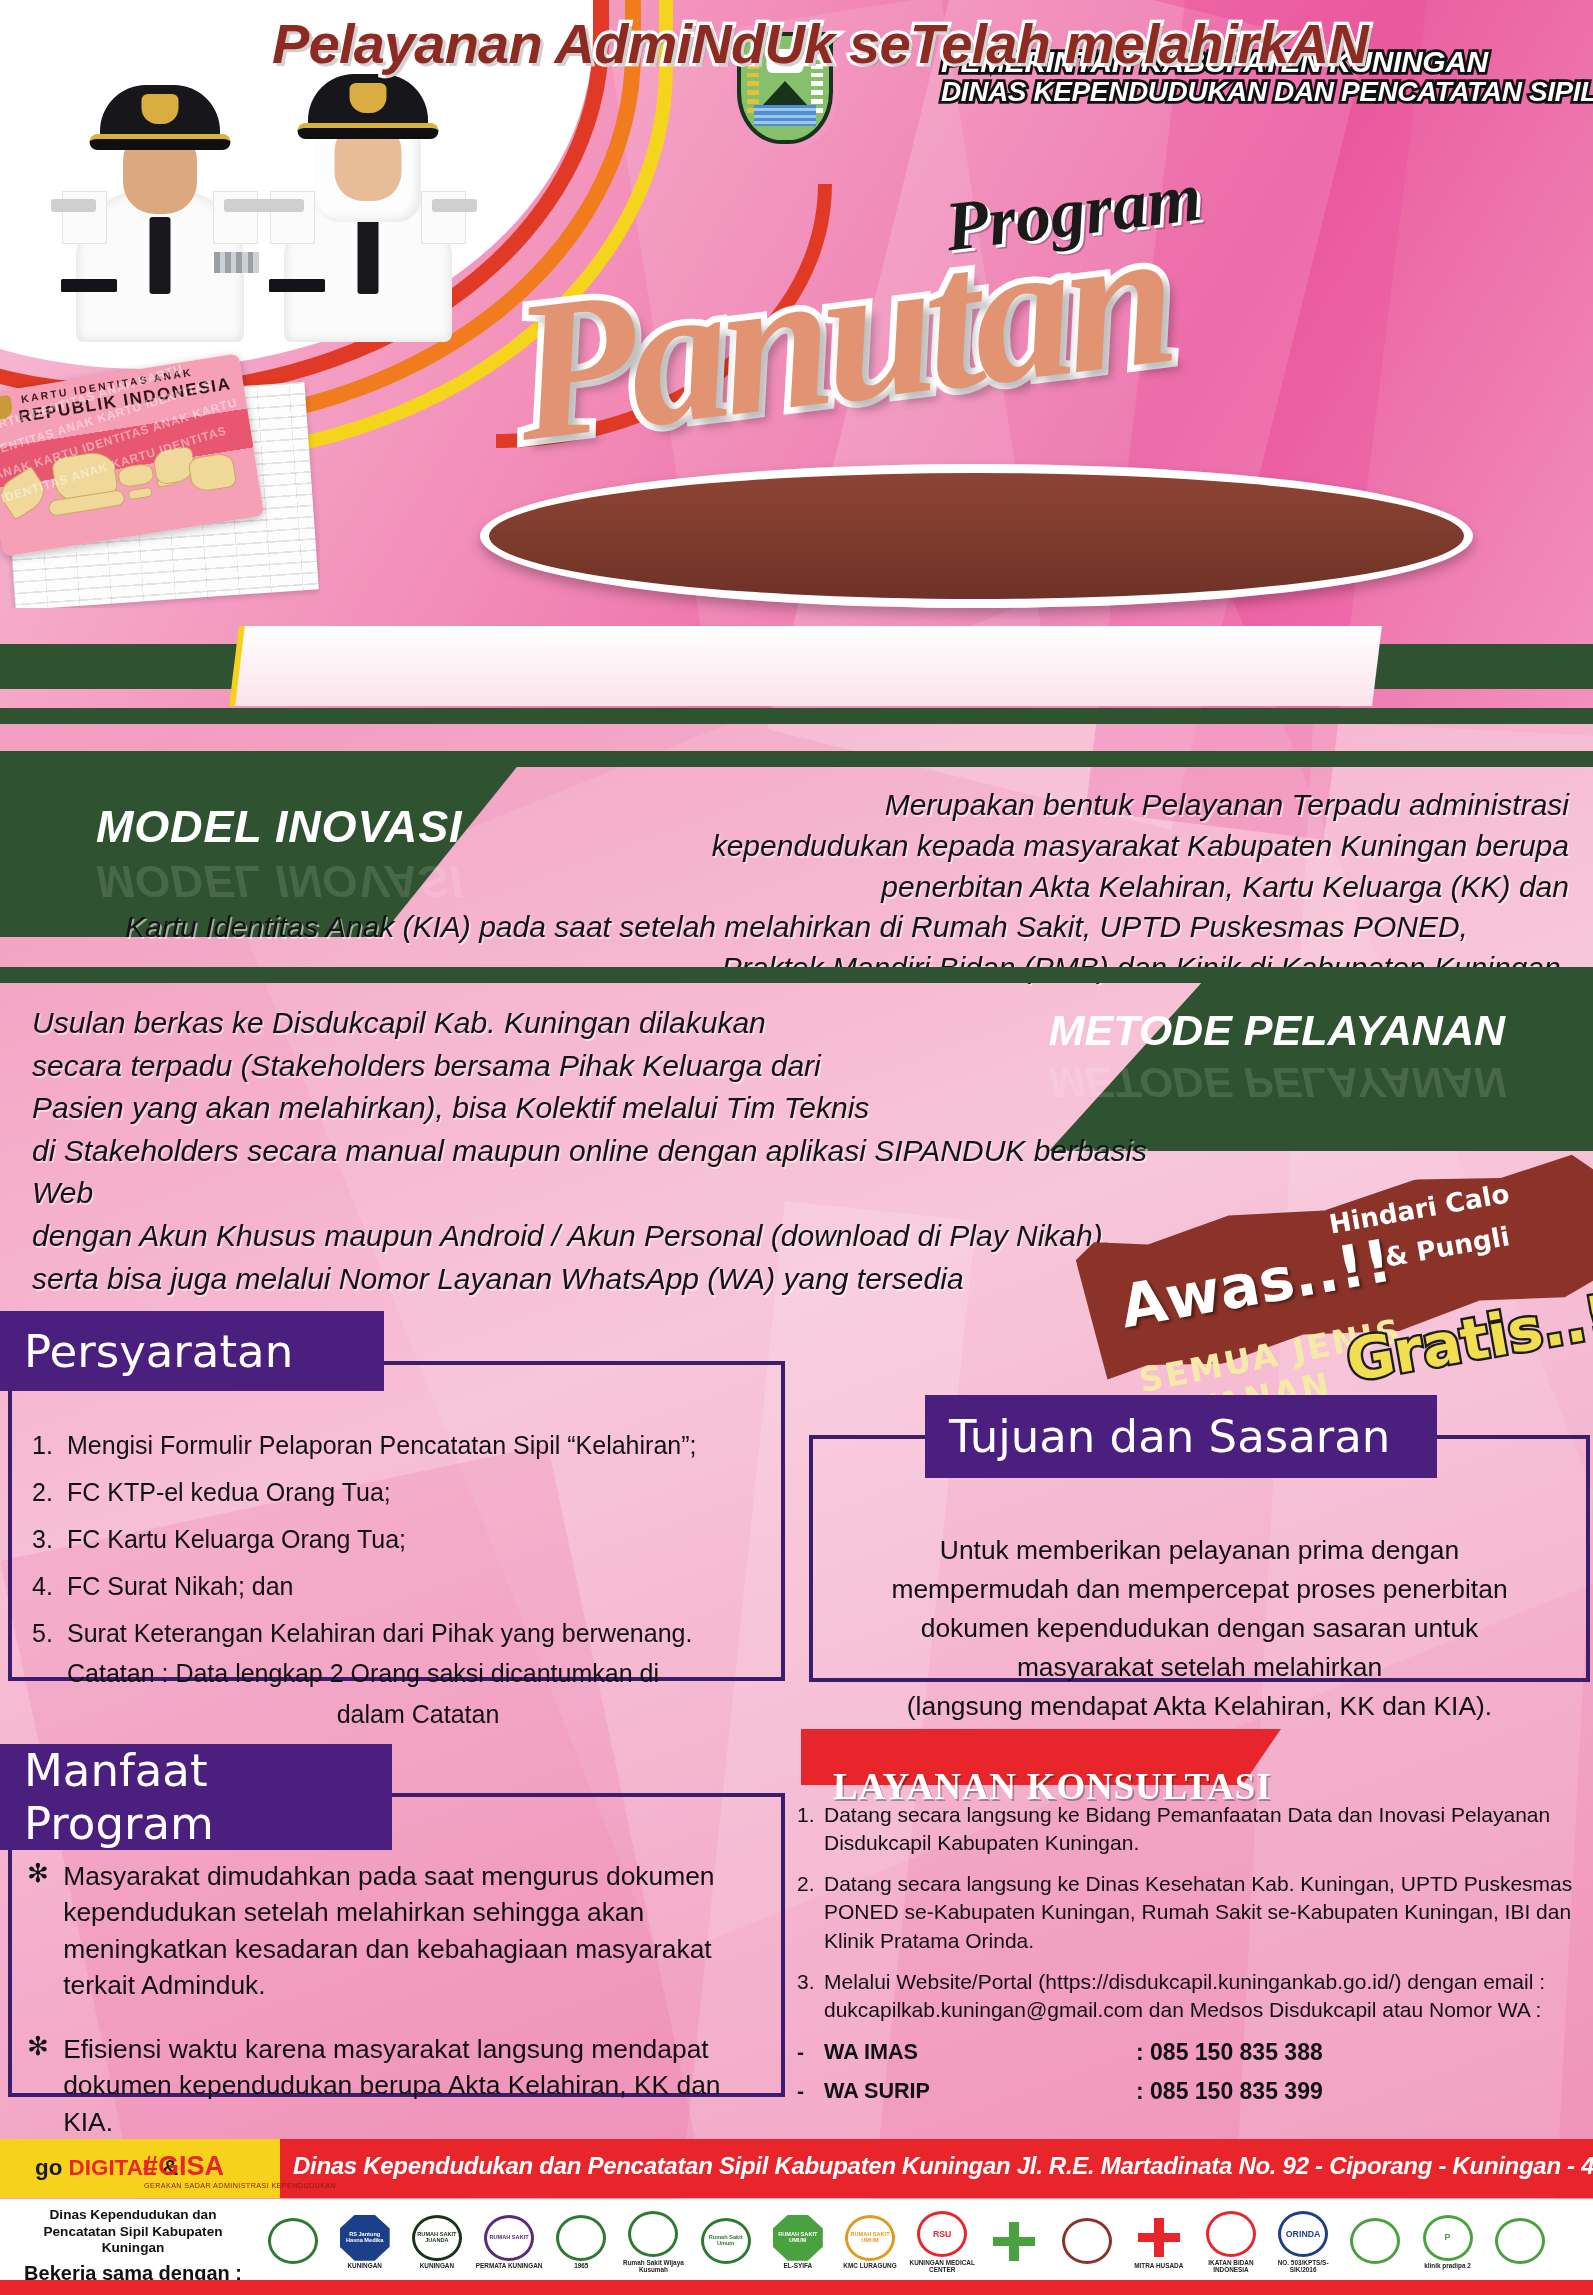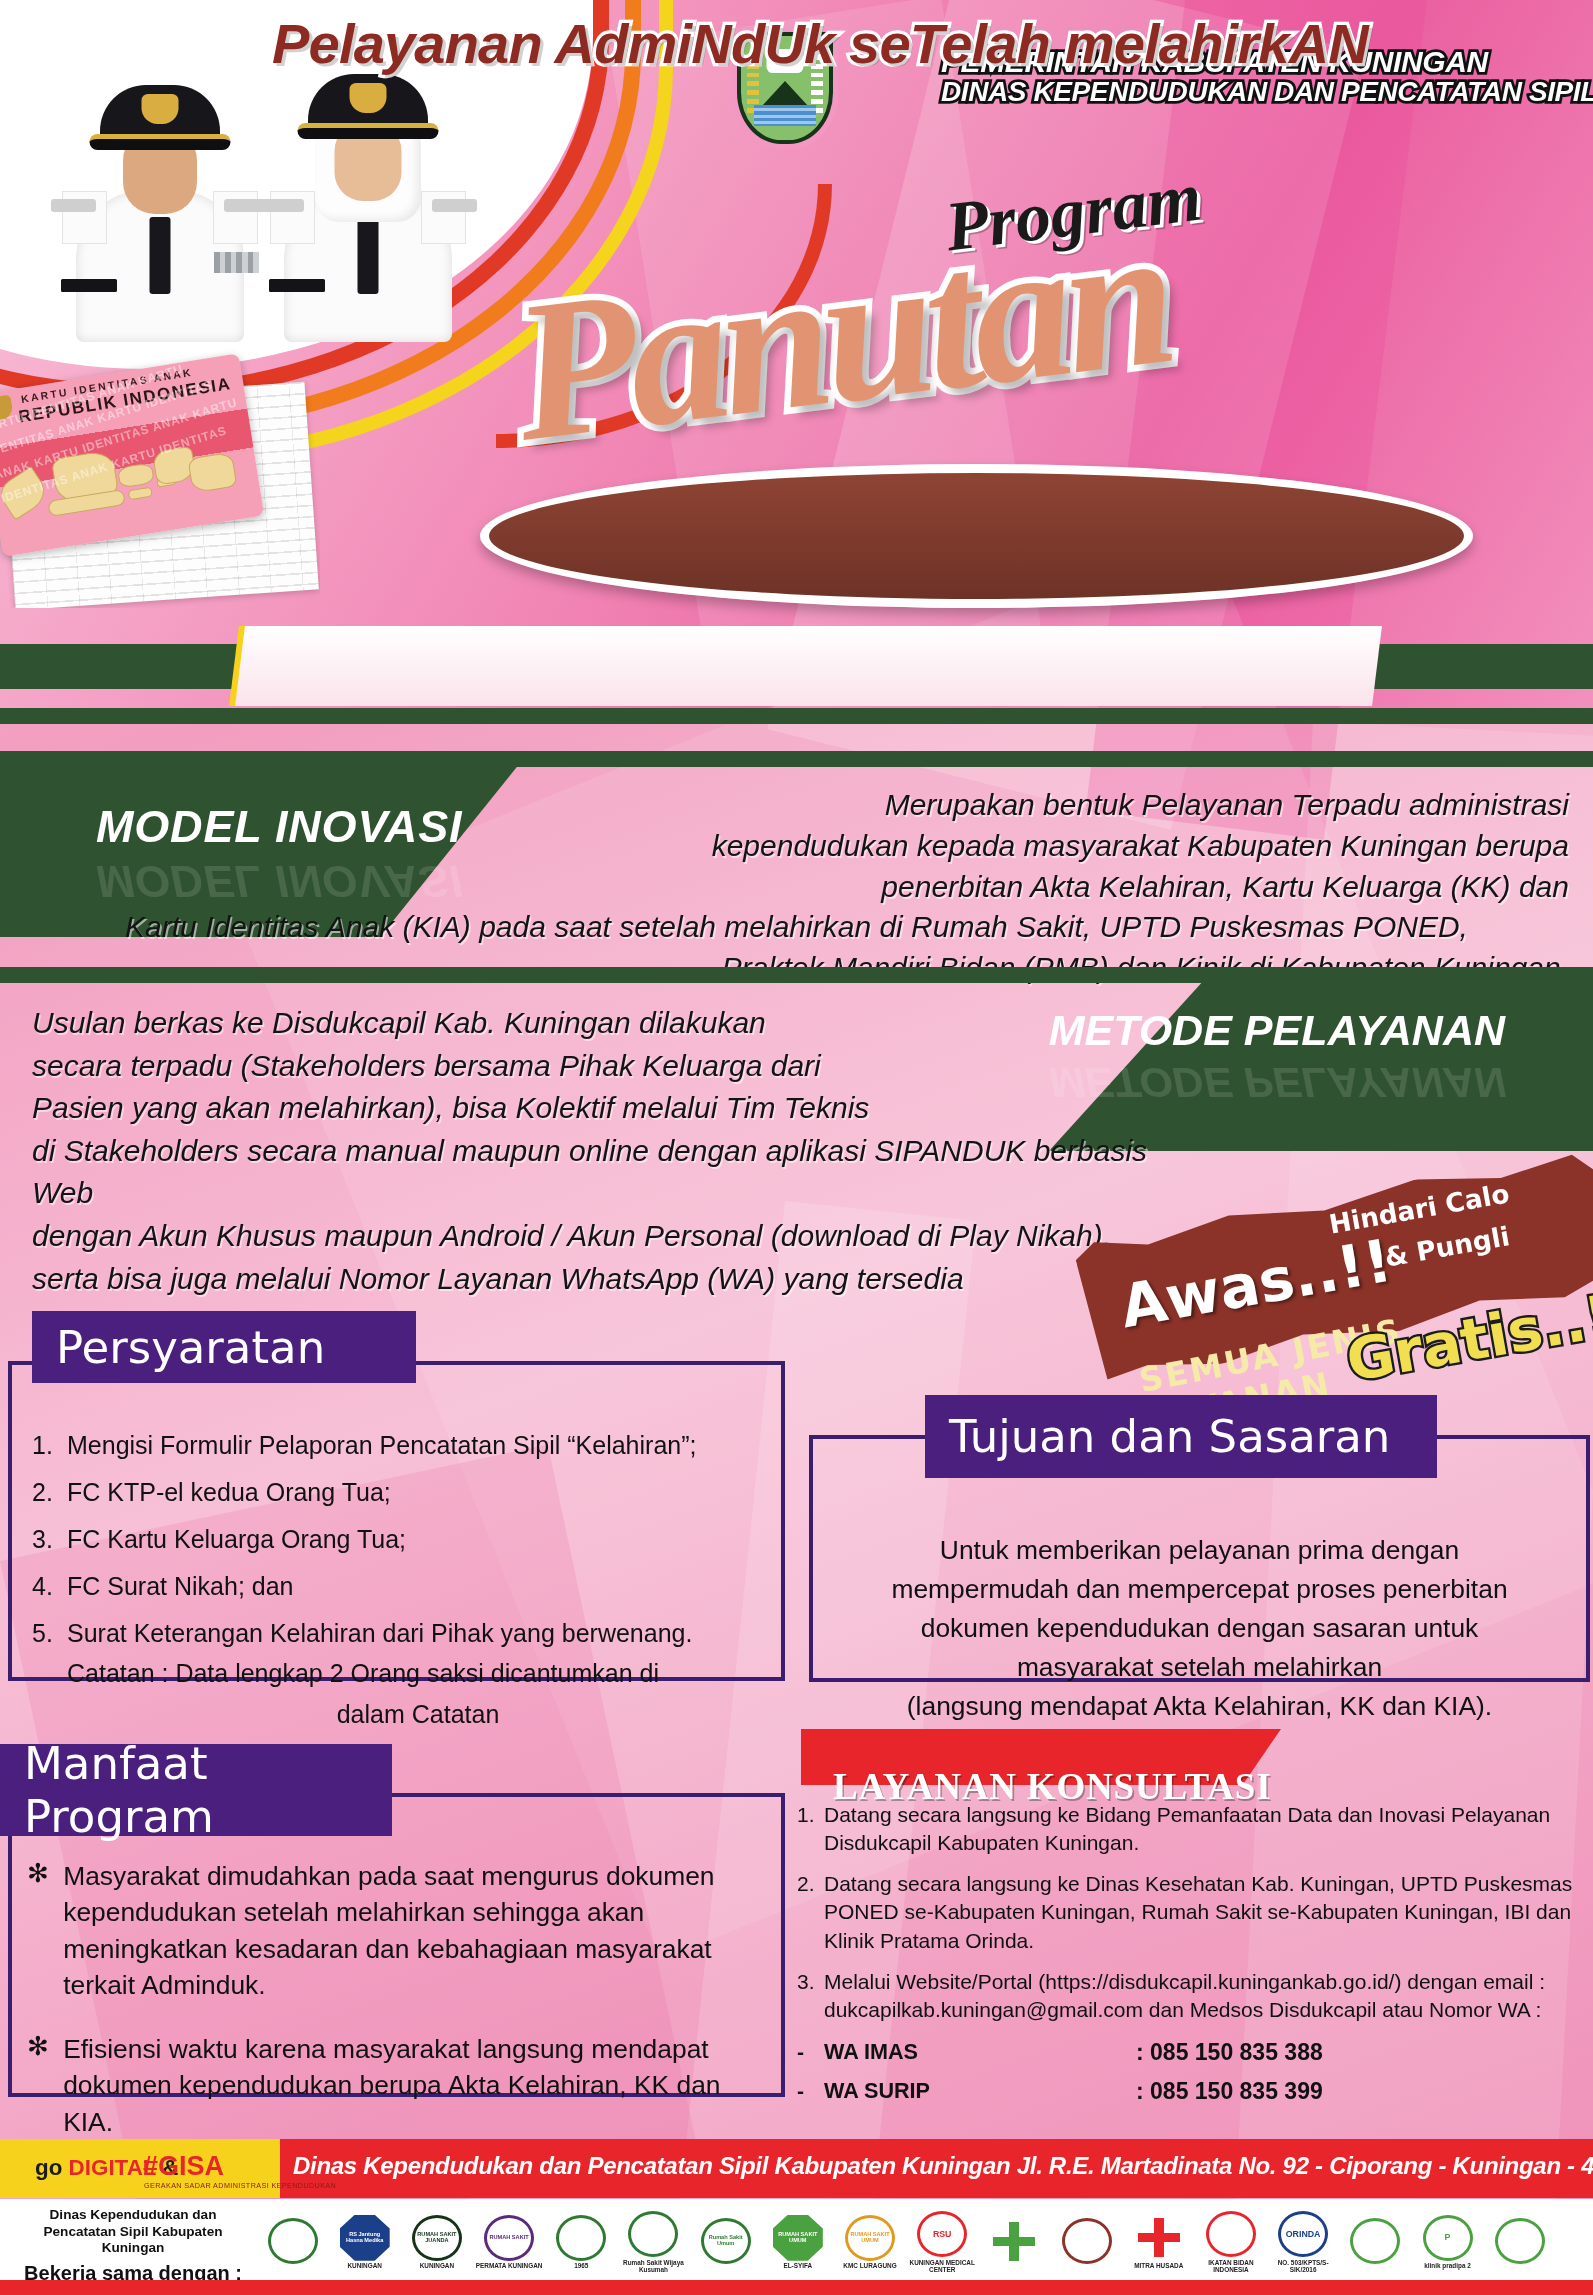--- a/index.html
+++ b/index.html
@@ -273,39 +273,39 @@
   }
   .panel-tab {
     position:absolute; background:#4a1f7d; display:flex; align-items:center;
     padding-left:24px;
   }
   .panel-tab span {
     color:#ffffff; font-size:45px; font-family:"DejaVu Sans", sans-serif;
     font-weight:normal;
   }
 
-  .persy-tab { left:0px; top:1311px; width:384px; height:72px;margin-left:32px; }
+  .persy-tab { left:0px; top:1311px; width:384px; height:80px; }
   .persy-box { left:8px; top:1361px; width:777px; height:320px; }
   .persy-list {
     position:absolute; left:32px; top:1425px; width:737px;
     font-size:25px; color:#111; line-height:1.62;
   }
   .persy-list li { margin-bottom:6.4px; list-style:none; }
   .persy-num { display:inline-block; width:35px; }
   .persy-note { display:block; margin-left:35px; }
   .persy-note2 { display:block; text-align:center; margin-left:35px; }
 
   .tujuan-tab { left:925px; top:1395px; width:512px; height:83px; }
   .tujuan-box { left:809px; top:1435px; width:781px; height:247px; }
   .tujuan-body {
     position:absolute; left:825px; top:1531px; width:749px;
     font-size:26.4px; color:#111; line-height:1.48; text-align:center; font-weight:500;
   }
 
-  .manfaat-tab { left:0px; top:1744px; width:392px; height:92px; }
+  .manfaat-tab { left:0px; top:1744px; width:392px; height:106px; }
   .manfaat-box { left:8px; top:1793px; width:777px; height:304px; }
   .manfaat-list { position:absolute; left:27px; top:1858px; width:745px; }
   .manfaat-item { display:flex; gap:14.4px; margin-bottom:27px; }
   .manfaat-bullet { font-size:26px; color:#111; line-height:1.2; }
   .manfaat-text { font-size:26.4px; color:#111; line-height:1.38; }
 
   
   .lk-header {
     position:absolute; left:801px; top:1729px; width:480px; height:56px;
     background:#e8252b; clip-path: polygon(0 0, 100% 0, 92% 100%, 0 100%);

